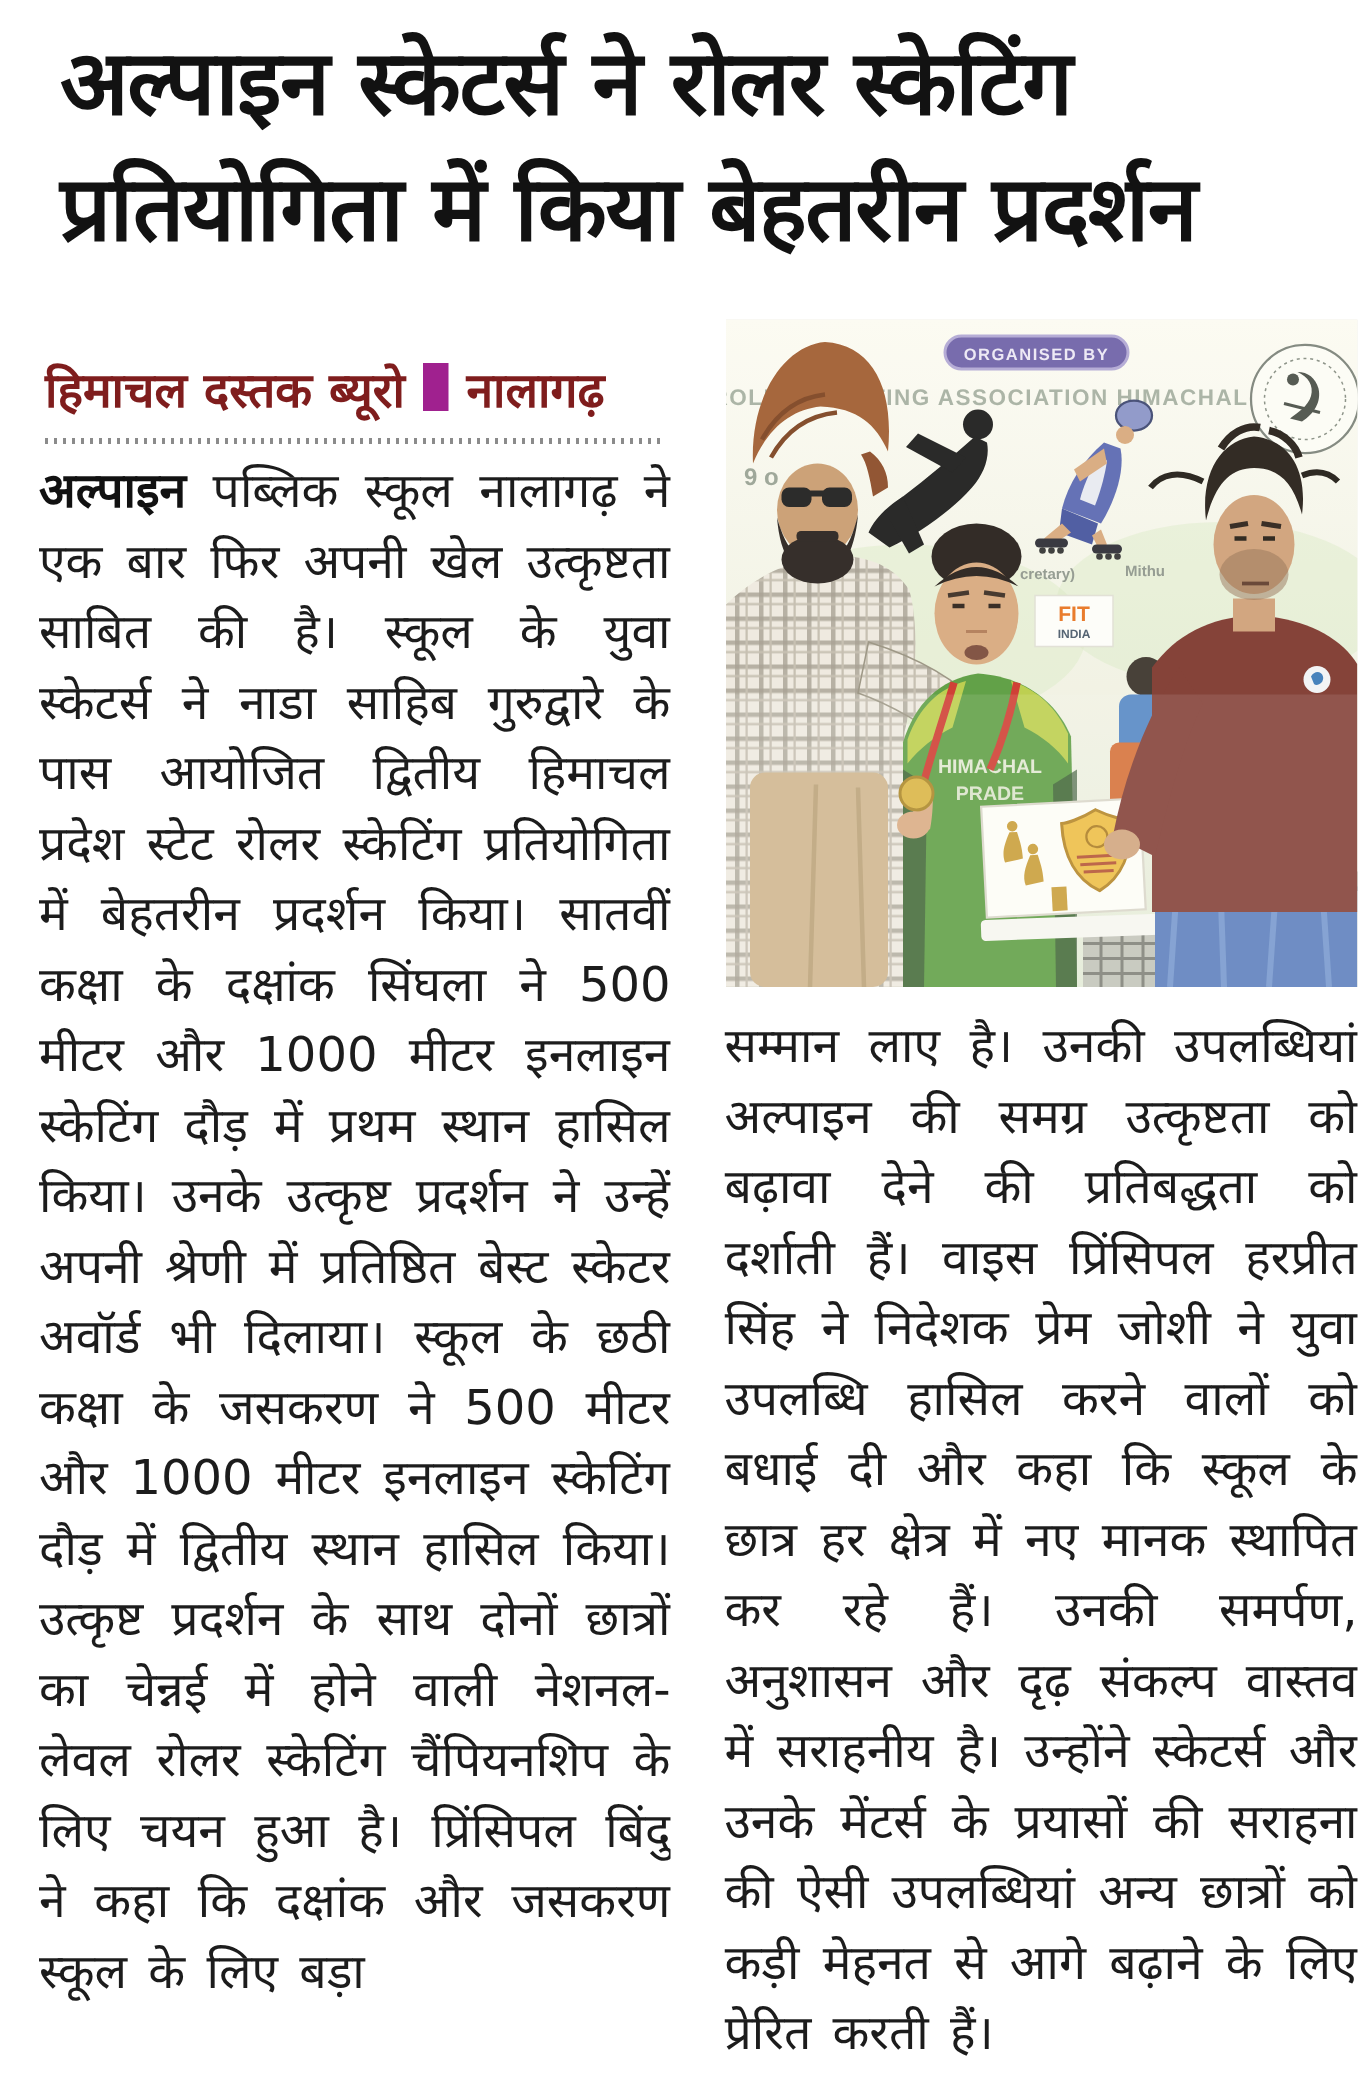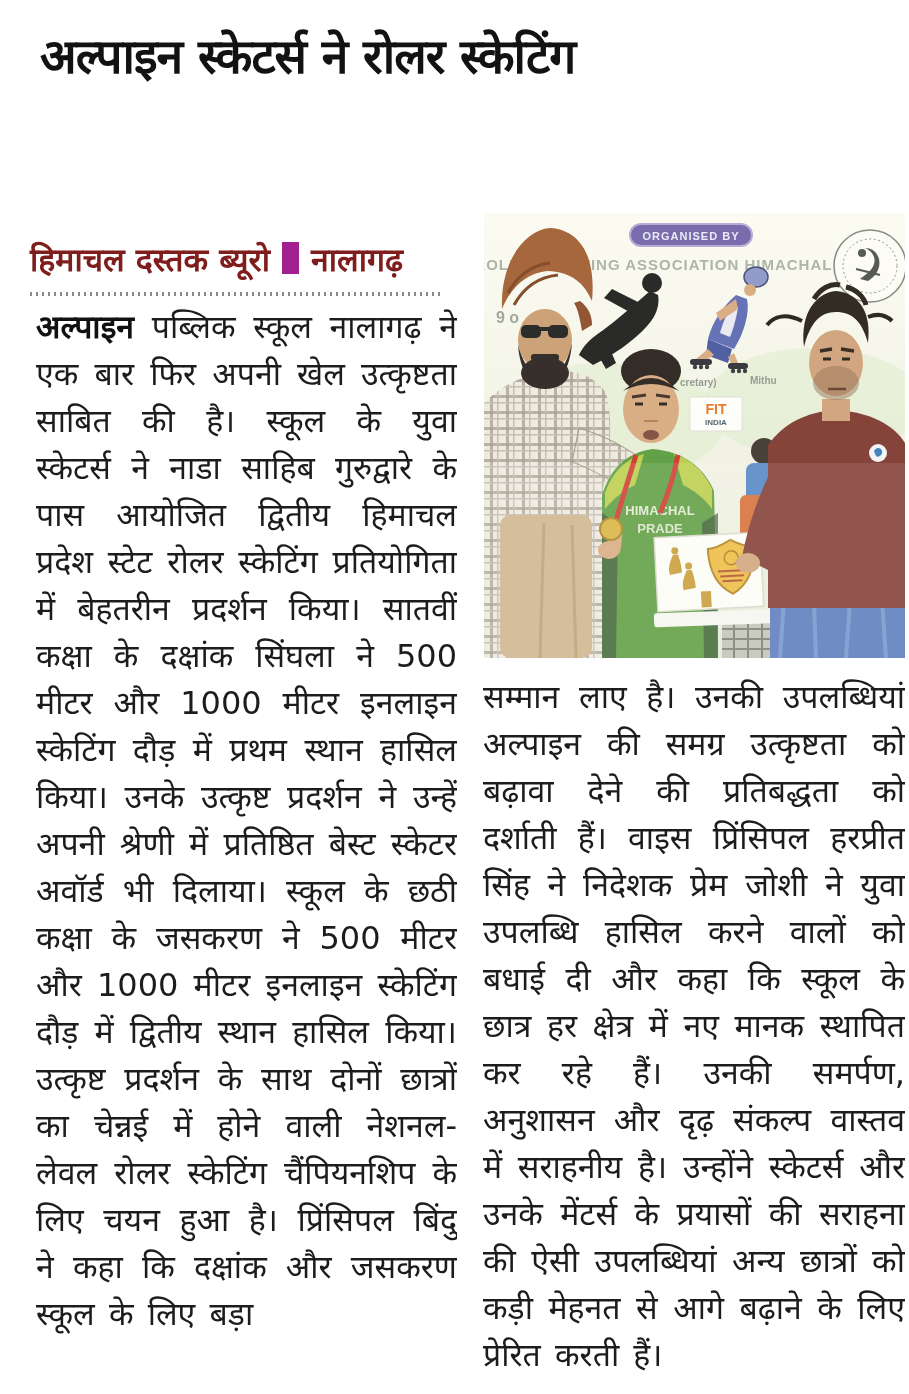--- a/index.html
+++ b/index.html
@@ -3,53 +3,54 @@
 <meta charset="utf-8">
 <style>
   html,body{margin:0;padding:0;}
   body{
     width:909px;height:1394px;position:relative;background:#ffffff;
     font-family:"DejaVu Sans","Liberation Sans",sans-serif;
     overflow:hidden;
   }
   .headline{
     position:absolute;left:40px;top:14px;width:850px;
-    font-weight:800;color:#121212;font-size:48px;line-height:84px;
+    font-weight:800;color:#121212;font-size:60px;line-height:84px;
     letter-spacing:-1px;white-space:nowrap;
   }
   .byline-row{
     position:absolute;left:30px;top:236px;width:412px;height:44px;
     display:flex;align-items:center;gap:12px;
     font-size:32px;font-weight:700;color:#7f1d1d;
   }
   .byline-sep{width:17px;height:32px;background:#a0218f;display:inline-block;}
   .dotted-rule{
     position:absolute;left:30px;top:292px;width:412px;height:4px;
     background-image:repeating-linear-gradient(90deg,#8b8b8b 0 2px,transparent 2px 6px);
   }
   .col{
     position:absolute;
     font-size:32px;line-height:47px;color:#1c1c1c;
     text-align:justify;word-spacing:4px;overflow:hidden;
   }
-  .col-left{left:36px;top:304px;width:421px;height:1086px;}
+  .col-left{left:26px;top:304px;width:421px;height:1086px;}
   .col-right{left:483px;top:674px;width:422px;height:716px;}
   .lead{font-weight:800;color:#111;}
   .photo{
     position:absolute;left:484px;top:213px;width:421px;height:445px;
     background:#f2f1e7;overflow:hidden;
   }
   .photo svg{display:block;width:100%;height:100%;}
   svg text{font-family:"Liberation Sans","DejaVu Sans",sans-serif;}
 </style>
 </head>
 <body>
 
 <div class="headline">
   <div>अल्पाइन स्केटर्स ने रोलर स्केटिंग</div>
+  <div>प्रतियोगिता में किया बेहतरीन प्रदर्शन</div>
 </div>
 
 <div class="byline-row">
   <span>हिमाचल दस्तक ब्यूरो</span>
   <span class="byline-sep"></span>
   <span>नालागढ़</span>
 </div>
 <div class="dotted-rule"></div>
 
 <div class="photo">

